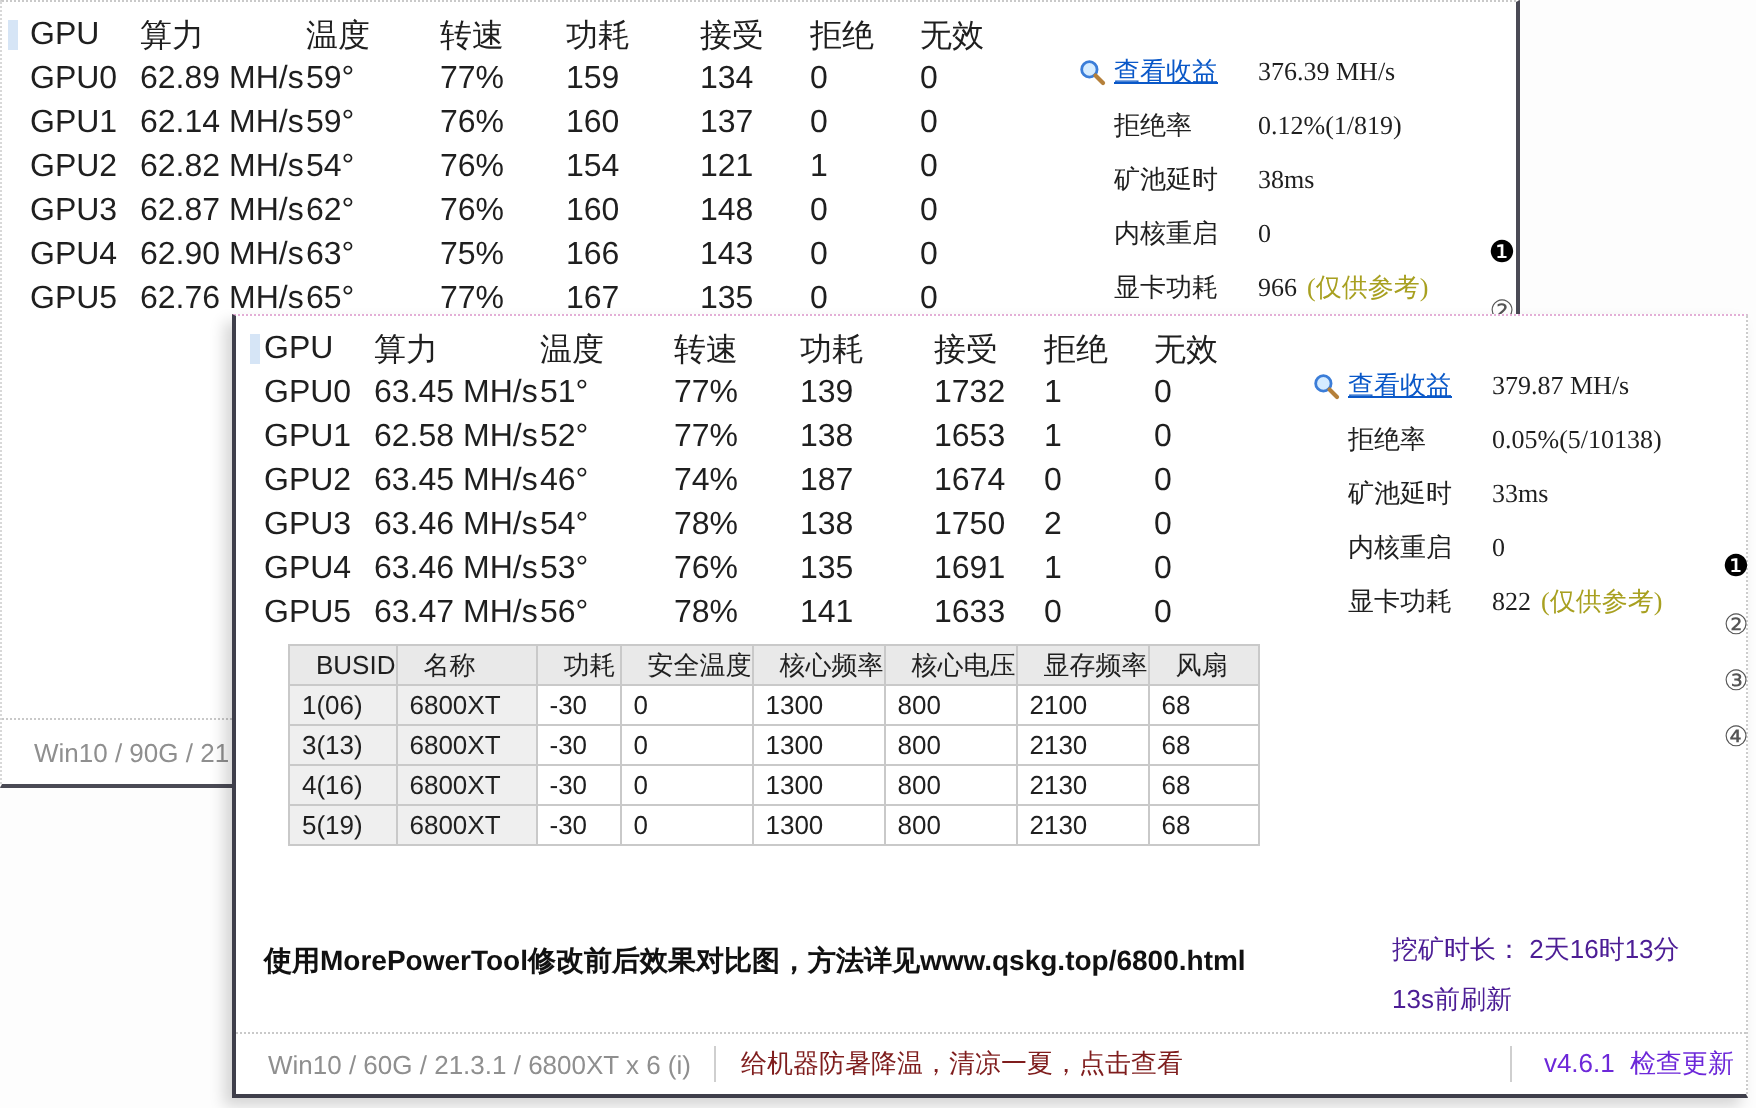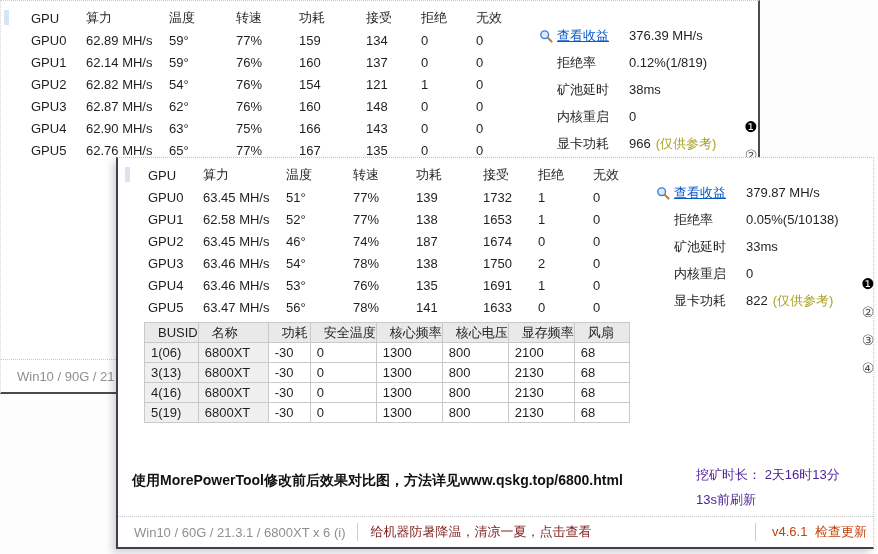--- a/index.html
+++ b/index.html
@@ -18,24 +18,24 @@
   }
   #fg-window{
     left:116px;top:157px;width:755px;height:389px;
     border-top:1px dotted #e3aed6;border-left:2px solid #3f3f4b;
     border-right:1px dotted #cccccc;border-bottom:2px solid #3f3f4b;
     box-shadow:-4px 4px 7px rgba(0,0,0,0.16);
     z-index:2;
   }
   .hdr-marker{position:absolute;width:5px;height:15px;background:#cfe0f4;opacity:.85;}
   
-  .gpu-table{position:absolute;left:30px;top:6px;border-collapse:collapse;table-layout:fixed;font-size:13px;}
+  .gpu-table{position:absolute;left:14px;top:6px;border-collapse:collapse;table-layout:fixed;font-size:16px;}
   .gpu-table th,.gpu-table td{font-weight:normal;text-align:left;height:22px;padding:0;white-space:nowrap;overflow:hidden;}
   
-  .stats{position:absolute;left:538px;top:21px;font-size:13px;}
+  .stats{position:absolute;left:538px;top:21px;font-size:13px;font-family:Liberation Serif, serif;}
   .stats .srow{display:flex;align-items:center;height:27px;white-space:nowrap;}
   .stats .icon-wrap{width:18px;display:inline-flex;align-items:center;}
   .stats .slabel{width:72px;}
   .stats a{color:#0a58c8;text-decoration:underline;}
   .stats .note{color:#a8a020;margin-left:5px;}
   
   .pager{position:absolute;left:740px;top:112px;width:20px;text-align:center;}
   .pager span{display:block;height:28px;line-height:28px;font-size:14px;color:#555;}
   .pager span:first-child{color:#000;font-size:15px;}
   
@@ -53,21 +53,21 @@
   .statusbar{
     position:absolute;left:0;right:0;bottom:0;height:30px;
     border-top:1px dotted #c9c9c9;display:flex;align-items:center;
     font-size:13px;color:#8f8f8f;white-space:nowrap;
   }
   #bg-window .statusbar{height:32px;}
   .statusbar .pad-l{padding-left:16px;}
   .vdiv{width:1px;height:18px;background:#cfcfcf;margin:0 12px;flex:0 0 auto;}
   .promo{color:#7f1d1d;text-align:right;}
   .spacer{flex:1;}
-  .version-wrap{padding-right:6px;color:#c2410c;}
+  .version-wrap{padding-right:6px;color:#6d28d9;}
   .version-wrap span{margin-left:4px;}
 </style>
 </head>
 <body>
 
 <div id="bg-window" class="window">
   <div class="hdr-marker" style="left:3px;top:9px;"></div>
 
   <table class="gpu-table">
     <colgroup>

